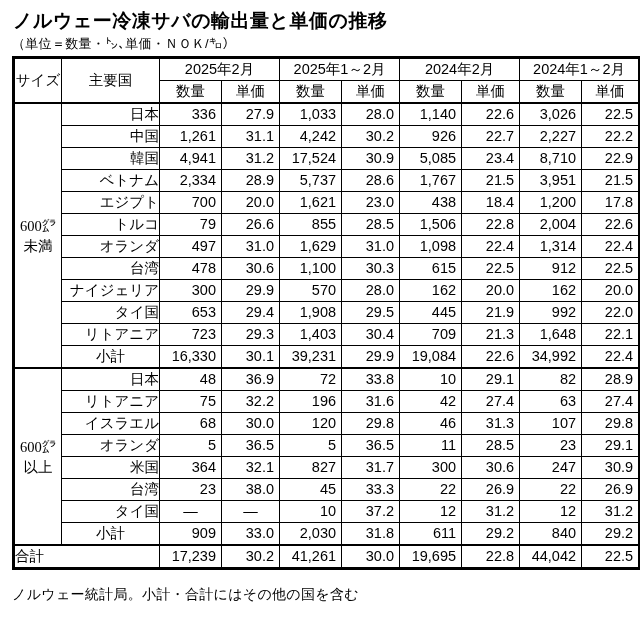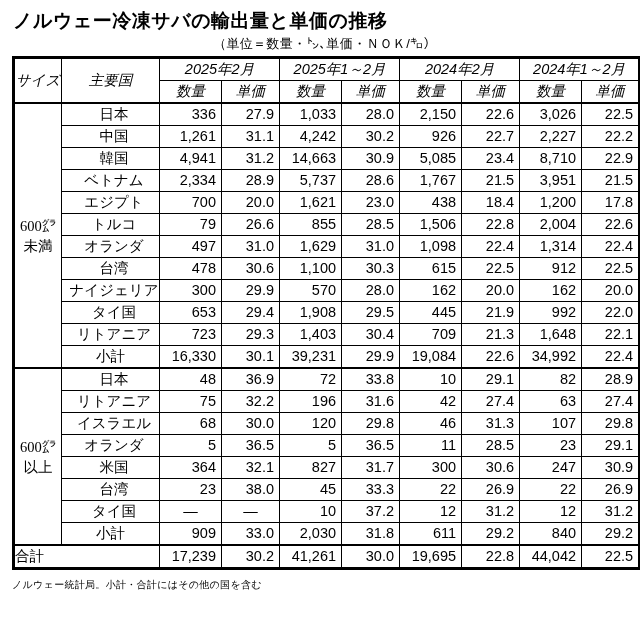--- a/index.html
+++ b/index.html
@@ -18,21 +18,21 @@
     background: #ffffff;
   }
   .title {
     font-size: 19px;
     font-weight: bold;
     letter-spacing: 0.5px;
     margin: 2px 0 0 1px;
     line-height: 26px;
   }
   .unit-note {
-    text-align: center;
+    text-align: left;
     font-size: 13px;
     letter-spacing: 0.3px;
     margin: 1px 1px 3px 0;
     line-height: 18px;
   }
   table.data-table {
     border-collapse: collapse;
     table-layout: fixed;
     width: 627px;
     border: 3px solid #000;
@@ -42,33 +42,33 @@
     font-size: 14.5px;
     font-weight: normal;
     height: 21px;
     line-height: 21px;
     padding: 0;
     overflow: hidden;
     white-space: nowrap;
     background: #ffffff;
   }
   .data-table thead th { text-align: center; }
-  .data-table thead { border-bottom: 2px solid #000; font-style: italic; }
+  .data-table thead { border-bottom: 2px solid #000; }
   tbody.size-group { border-top: 2px solid #000; }
   tbody.total-body { border-top: 2px solid #000; }
   td.size-cell { text-align: center; vertical-align: middle; font-family: Liberation Serif, serif; }
   td.size-cell div { line-height: 20px; height: 20px; }
-  td.country { text-align: center; padding-left: 7px; }
+  td.country { text-align: right; padding-left: 7px; }
   td.subtotal-label { text-align: center; }
   td.total-label { }
   td.num { text-align: right; padding-right: 5px; }
   td.dash { text-align: center; }
   .source-note {
-    font-size: 10px;
-    margin: 5px 0 0 0;
+    font-size: 14px;
+    margin: 15px 0 0 0;
     line-height: 19px;
     letter-spacing: 0.3px;
   }
 </style>
 </head>
 <body>
 
 <div class="page">
   <div class="title">ノルウェー冷凍サバの輸出量と単価の推移</div>
   <div class="unit-note">（単位＝数量・㌧、単価・ＮＯＫ/㌔）</div>
@@ -110,41 +110,41 @@
         <tr>
           <td rowspan="12" class="size-cell">
             <div>600㌘</div>
             <div>未満</div>
           </td>
           <td class="country">日本</td>
           <td class="num">336</td>
           <td class="num">27.9</td>
           <td class="num">1,033</td>
           <td class="num">28.0</td>
-          <td class="num">2,150</td>
+          <td class="num">1,140</td>
           <td class="num">22.6</td>
           <td class="num">3,026</td>
           <td class="num">22.5</td>
         </tr>
         <tr>
           <td class="country">中国</td>
           <td class="num">1,261</td>
           <td class="num">31.1</td>
           <td class="num">4,242</td>
           <td class="num">30.2</td>
           <td class="num">926</td>
           <td class="num">22.7</td>
           <td class="num">2,227</td>
           <td class="num">22.2</td>
         </tr>
         <tr>
           <td class="country">韓国</td>
           <td class="num">4,941</td>
           <td class="num">31.2</td>
-          <td class="num">14,663</td>
+          <td class="num">17,524</td>
           <td class="num">30.9</td>
           <td class="num">5,085</td>
           <td class="num">23.4</td>
           <td class="num">8,710</td>
           <td class="num">22.9</td>
         </tr>
         <tr>
           <td class="country">ベトナム</td>
           <td class="num">2,334</td>
           <td class="num">28.9</td>

